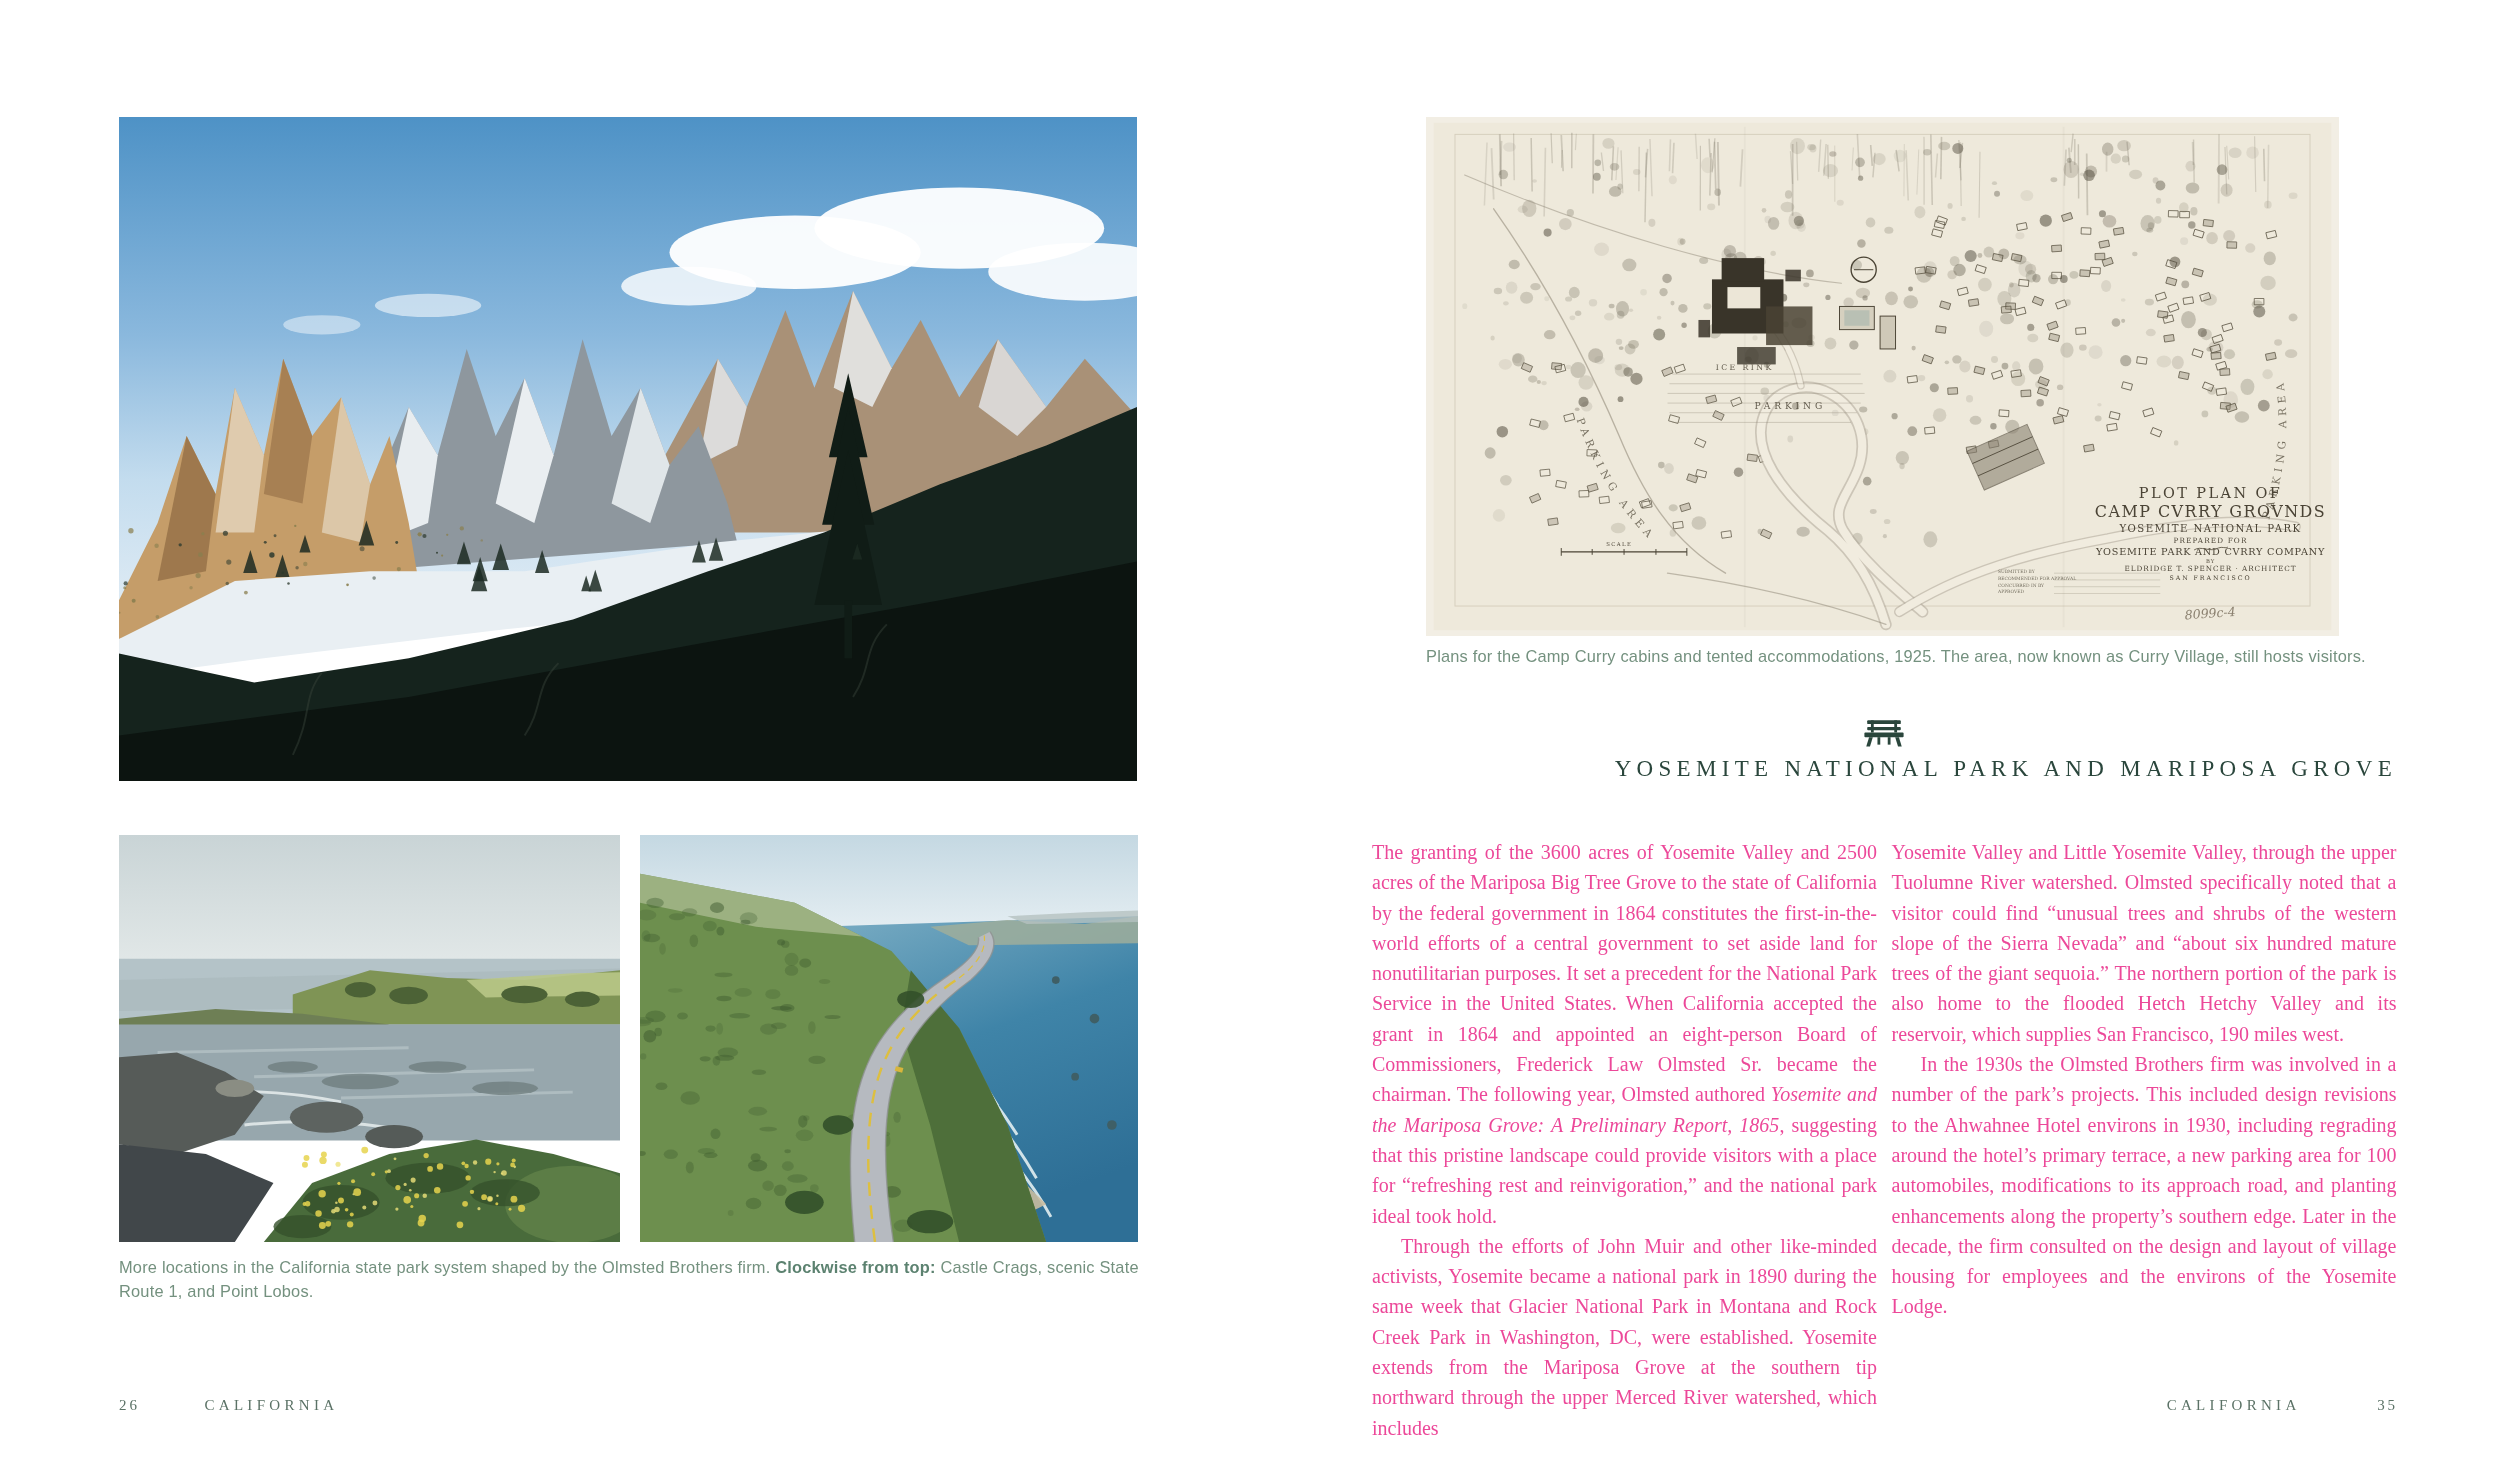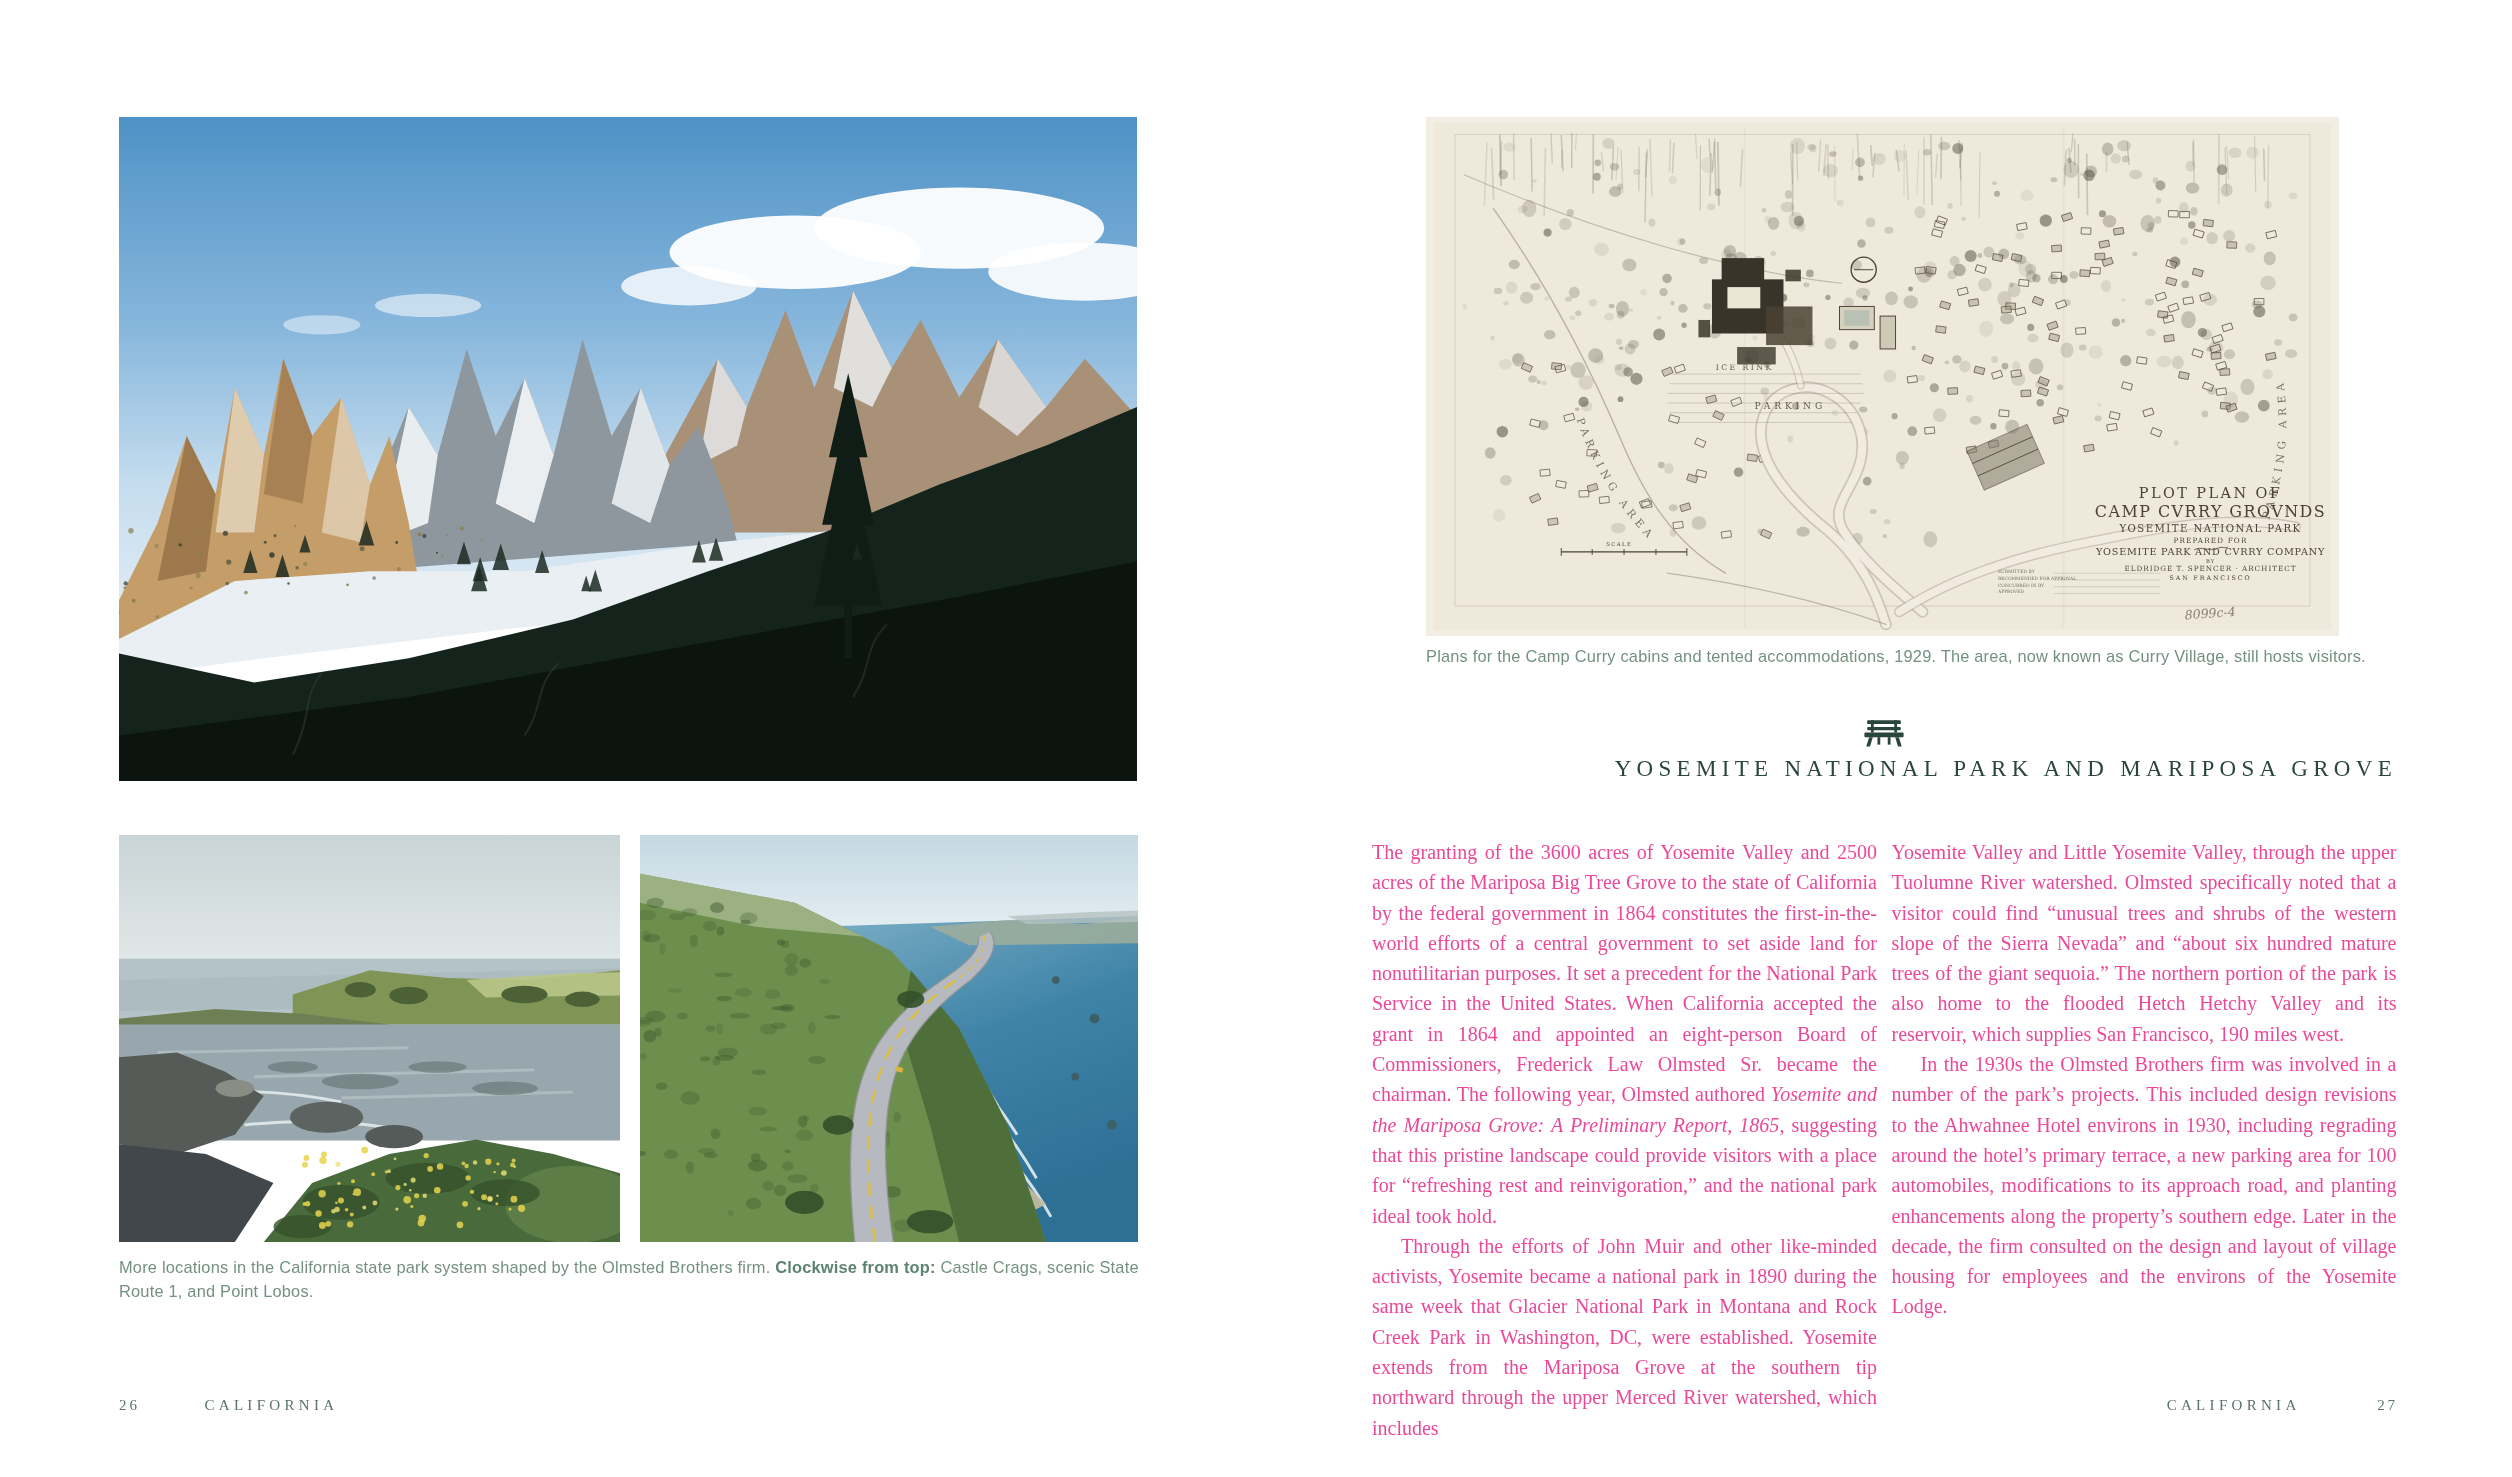--- a/index.html
+++ b/index.html
@@ -992,21 +992,21 @@
             <line x1="172" y1="447" x2="172" y2="453"></line>
           <line x1="205" y1="447" x2="205" y2="453"></line>
             <line x1="238" y1="447" x2="238" y2="453"></line>
           <line x1="270" y1="446" x2="270" y2="454"></line>
         </g>
       </g>
       <text x="812" y="518" font-size="13" fill="#8b8170" font-style="italic" font-family="DejaVu Serif, serif" text-anchor="middle" transform="rotate(-4 812 518)">8099c-4</text>
     </svg>
   </div>
 
-  <div class="abs caption" style="left:1426px;top:645px;width:913px;white-space:nowrap;">Plans for the Camp Curry cabins and tented accommodations, 1929. The area, now known as Curry Village, still hosts visitors.</div>
+  <div class="abs caption" style="left:1426px;top:645px;width:913px;white-space:nowrap;">Plans for the Camp Curry cabins and tented accommodations, 1925. The area, now known as Curry Village, still hosts visitors.</div>
 
   <div class="abs" style="left:1856px;top:717px;">
     <svg class="bench" viewBox="0 0 60 32" fill="var(--heading-green)">
       <rect x="12" y="3" width="36" height="4" rx="1"></rect>
       <rect x="12" y="10" width="36" height="3.5" rx="1"></rect>
       <rect x="16" y="3" width="3" height="13"></rect>
       <rect x="41" y="3" width="3" height="13"></rect>
       <rect x="9" y="16" width="42" height="5" rx="1"></rect>
       <polygon points="14,21 18,21 15,31 11,31"></polygon>
       <polygon points="42,21 46,21 49,31 45,31"></polygon>
@@ -1023,17 +1023,17 @@
         <p class="indent"><span>Through the efforts of John Muir and other like-minded activists, Yosemite became a national park in 1890 during the same week that Glacier National Park in Montana and Rock Creek Park in Washington, DC, were established. Yosemite extends from the Mariposa Grove at the southern tip northward through the upper Merced River watershed, which includes</span></p>
       </div>
     <div class="col">
         <p><span>Yosemite Valley and Little Yosemite Valley, through the upper Tuolumne River watershed. Olmsted specifically noted that a visitor could find “unusual trees and shrubs of the western slope of the Sierra Nevada” and “about six hundred mature trees of the giant sequoia.” The northern portion of the park is also home to the flooded Hetch Hetchy Valley and its reservoir, which supplies San Francisco, 190 miles west.</span></p>
         <p class="indent"><span>In the 1930s the Olmsted Brothers firm was involved in a number of the park’s projects. This included design revisions to the Ahwahnee Hotel environs in 1930, including regrading around the hotel’s primary terrace, a new parking area for 100 automobiles, modifications to its approach road, and planting enhancements along the property’s southern edge. Later in the decade, the firm consulted on the design and layout of village housing for employees and the environs of the Yosemite Lodge.</span></p>
       </div>
   </div>
 
   <div class="abs folio" style="right:114px;top:1397px;">
     <span class="rt">CALIFORNIA</span>
-    <span style="margin-left:70px;">27</span>
+    <span style="margin-left:70px;">35</span>
   </div>
 
 </div>
 
 
 </body></html>

